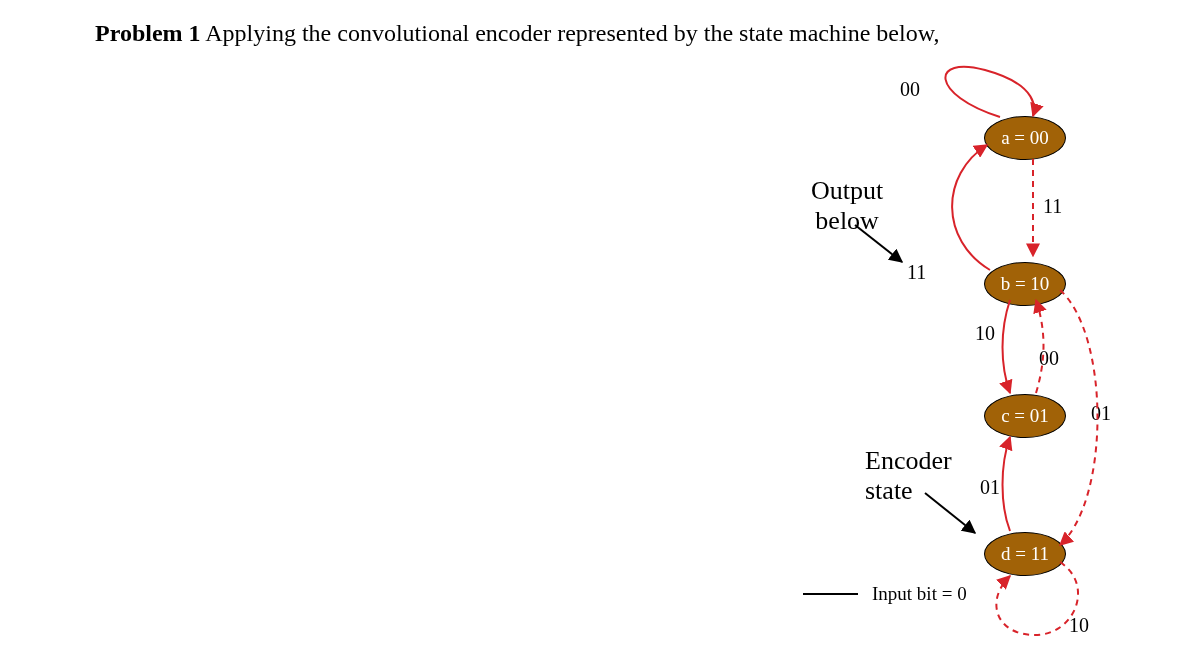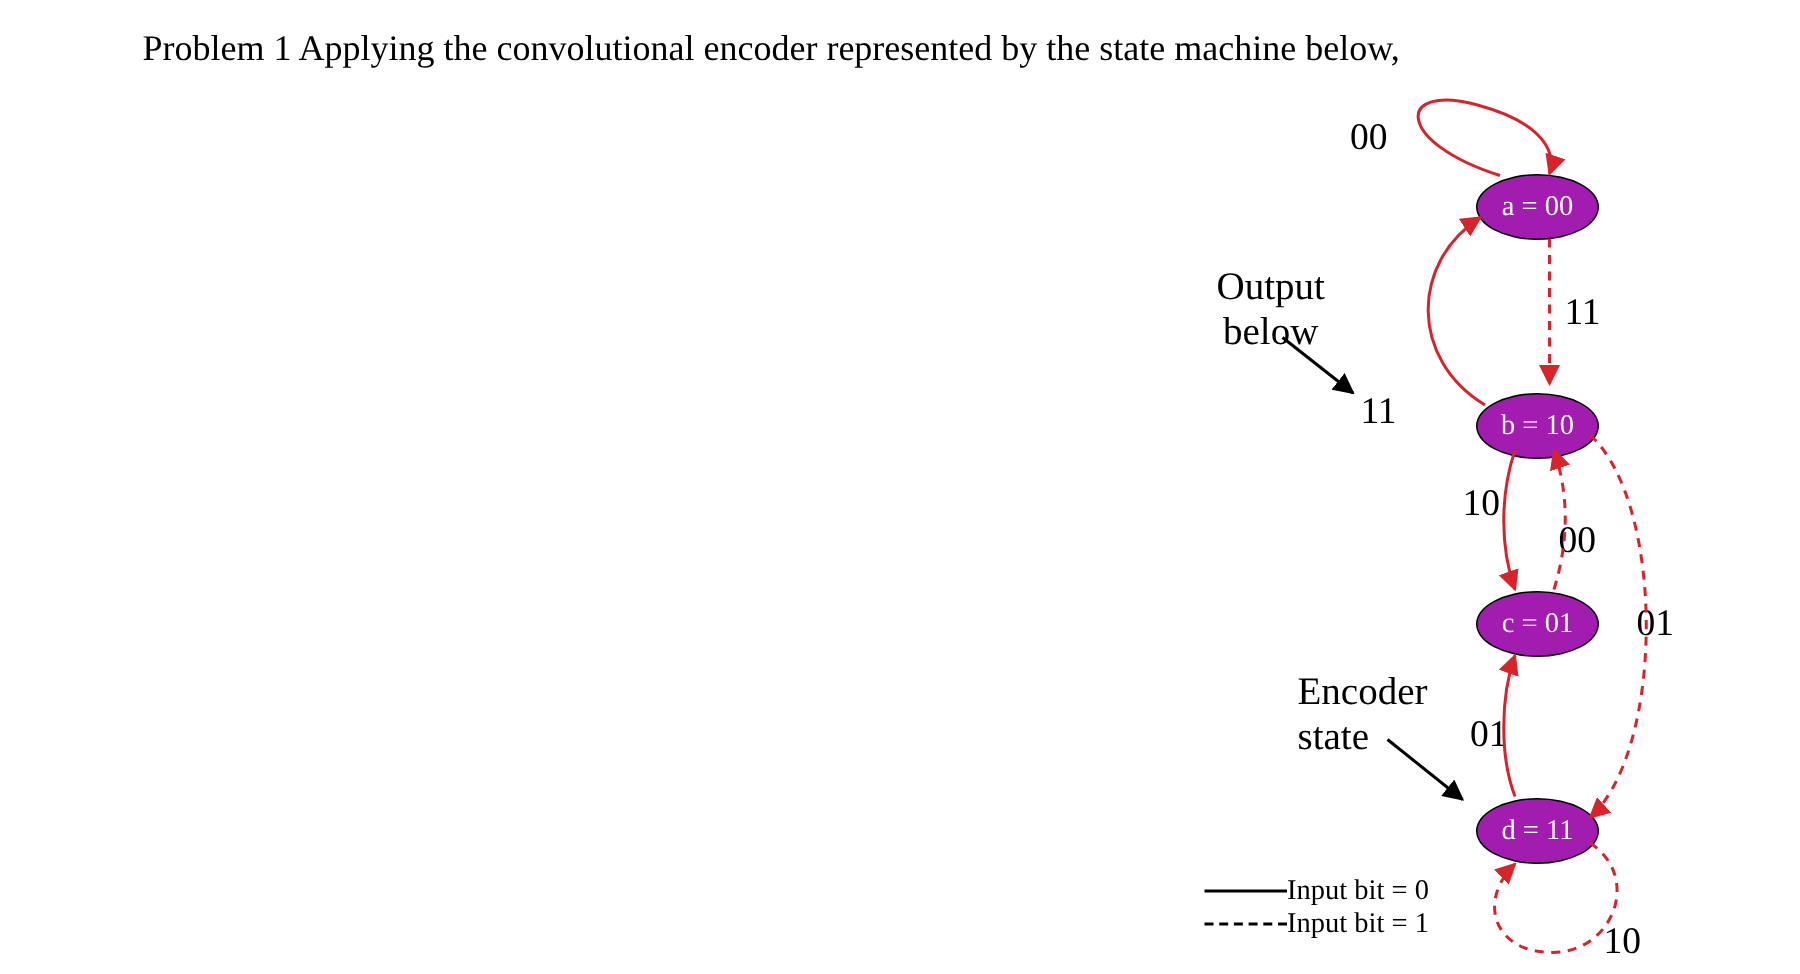--- a/index.html
+++ b/index.html
@@ -1,23 +1,23 @@
 <!DOCTYPE html>
 <html><head>
 <meta charset="utf-8">
 <style>
   html,body{margin:0;padding:0;font-family:"Times New Roman",Times,serif;color:#000;background:#fff}
   .page{position:relative;width:1200px;height:649px}
   .title{position:absolute;left:95px;top:18px;width:1000px;font-size:24px;line-height:1.25}
-  .title .bold{font-weight:400}
-  .state{position:absolute;background:#a21caf;color:#fff;border:1px solid #000;border-radius:50%/50%;display:flex;align-items:center;justify-content:center;font-size:19px;width:80px;height:42px}
+  .title .bold{font-weight:700}
+  .state{position:absolute;background:#a16207;color:#fff;border:1px solid #000;border-radius:50%/50%;display:flex;align-items:center;justify-content:center;font-size:19px;width:80px;height:42px}
   .lbl{position:absolute;font-size:20px}
-  .small{font-size:25px}
+  .small{font-size:20px}
   .legend{position:absolute;left:803px;top:583px;font-size:19px}
-  .legend .row{display:flex;align-items:center;gap:0}
+  .legend .row{display:flex;align-items:center;gap:14px}
   .legend .solid{width:55px;border-top:2px solid #000;height:0}
   .legend .dashed{width:55px;border-top:2px dashed #000;height:0}
   .anno{position:absolute;font-size:26px}
   svg{position:absolute;left:0;top:0;pointer-events:none}
 </style>
 </head>
 <body>
 
 <div class="page">
 
@@ -55,24 +55,20 @@
   <div class="anno" style="left:865px;top:446px;text-align:left">
     <span>Encoder</span><br>
     <span>state</span>
   </div>
 
   <div class="legend">
     <div class="row">
       <div class="solid"></div>
       <span>Input bit = 0</span>
     </div>
-    <div class="row">
-      <div class="dashed"></div>
-      <span>Input bit = 1</span>
-    </div>
   </div>
 
   <svg width="1200" height="649">
     <defs>
       <marker id="arr-red" viewBox="0 0 10 10" refX="9" refY="5" markerWidth="7" markerHeight="7" orient="auto-start-reverse">
         <path d="M0,0 L10,5 L0,10 z" fill="#d8232a"></path>
       </marker>
       <marker id="arr-black" viewBox="0 0 10 10" refX="9" refY="5" markerWidth="7" markerHeight="7" orient="auto-start-reverse">
         <path d="M0,0 L10,5 L0,10 z" fill="#000"></path>
       </marker>

